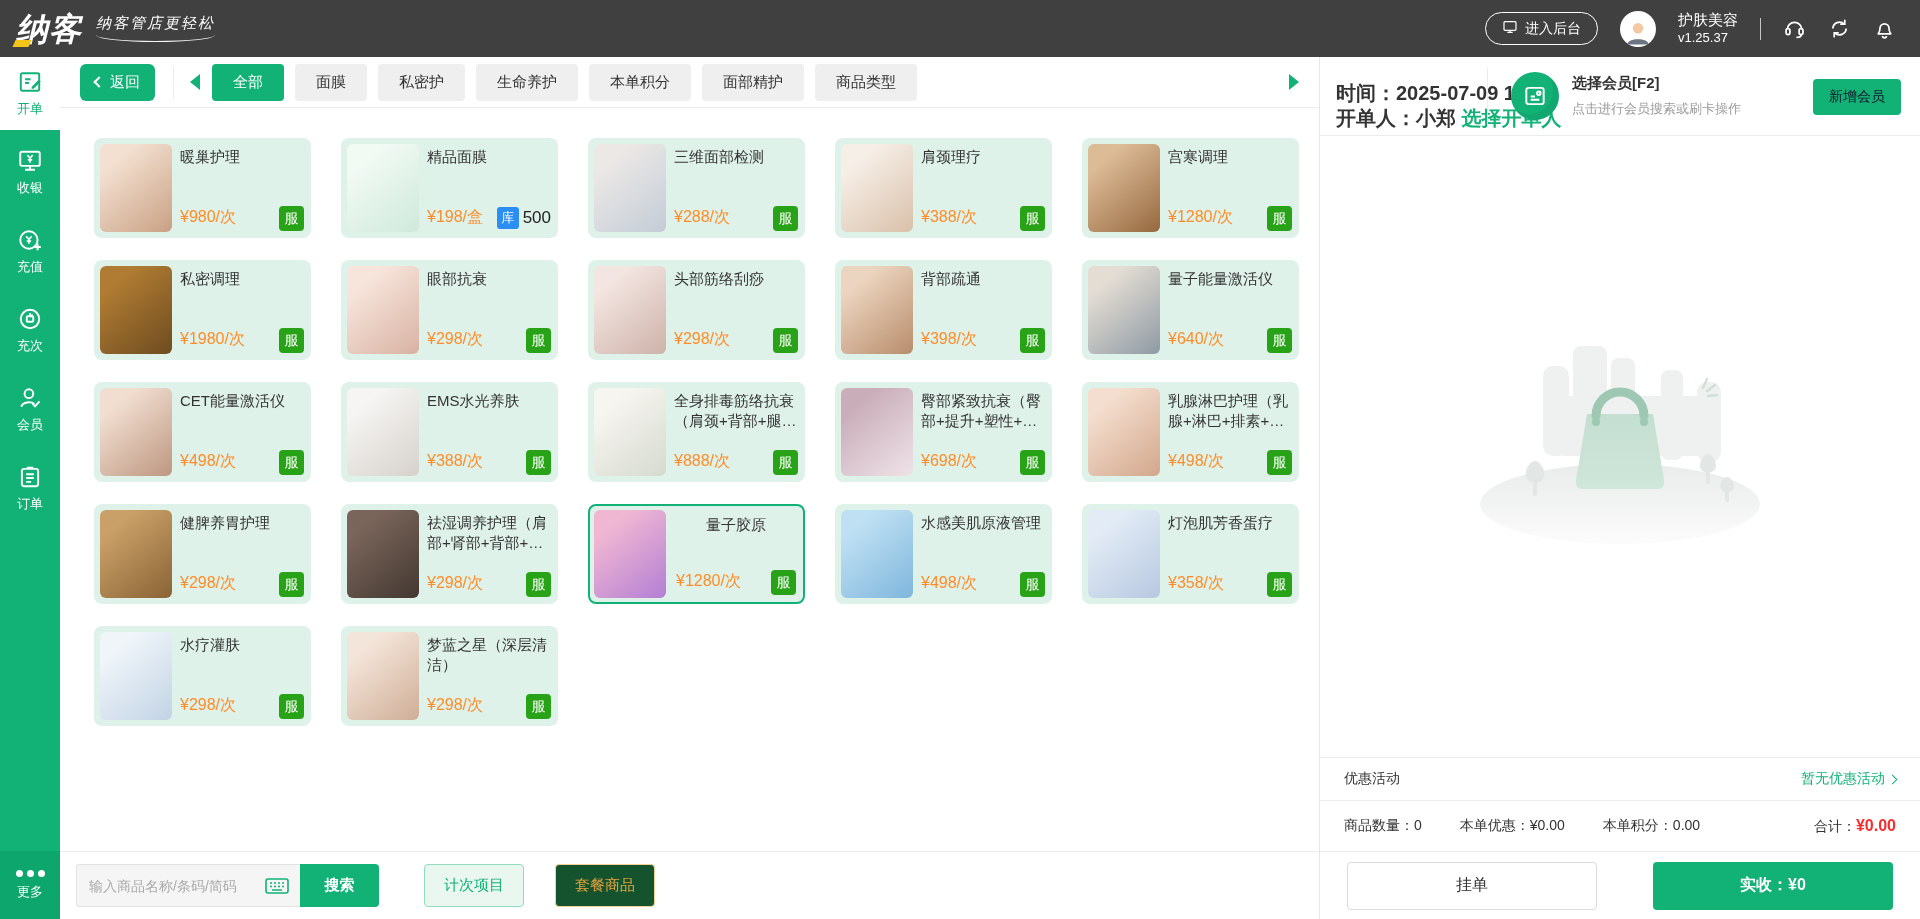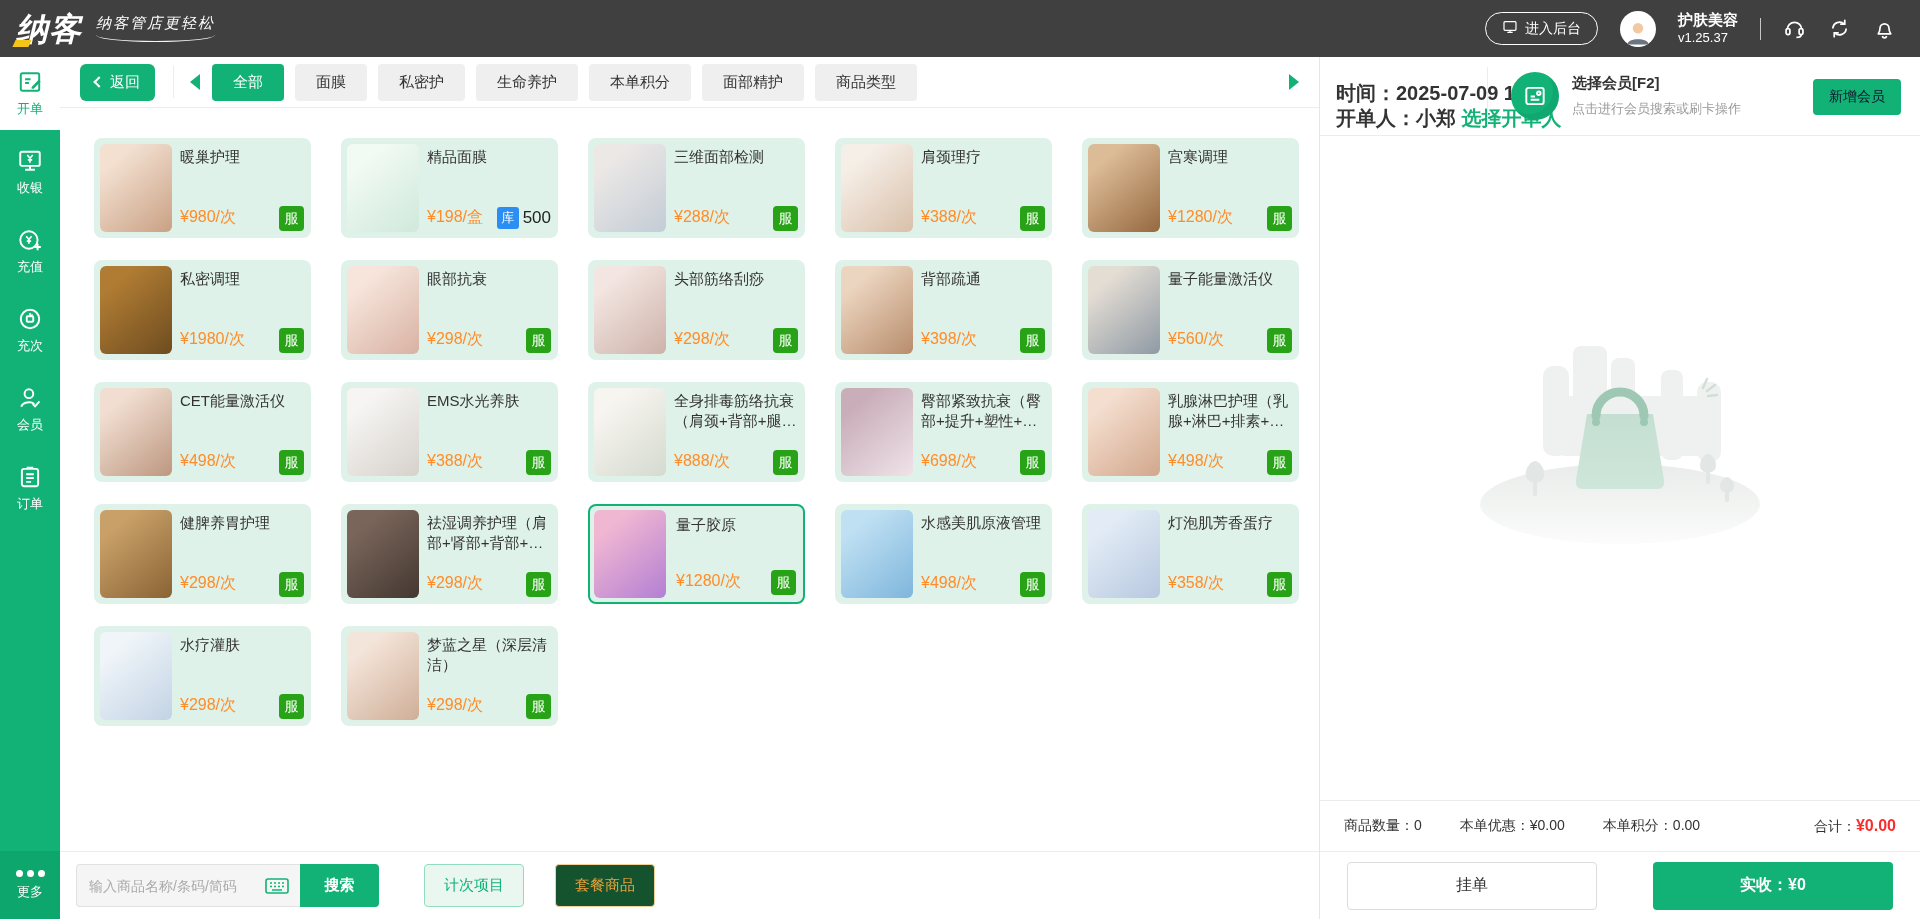--- a/index.html
+++ b/index.html
@@ -23,21 +23,21 @@
   .topbar-right { display:flex; align-items:center; gap:22px; color:#fff; }
   .backend-btn {
     display:flex; align-items:center; gap:7px; background:transparent; color:#fff;
     border:1px solid #fff; border-radius:17px; height:33px; padding:0 16px; font-size:14px; cursor:pointer;
     font-family:inherit;
   }
   .backend-btn svg { width:16px; height:16px; }
   .avatar { width:36px; height:36px; border-radius:50%; background:#fff; overflow:hidden; display:flex; align-items:flex-end; justify-content:center; cursor:pointer; }
   .avatar svg { width:30px; height:30px; }
   .store { line-height:18px; }
-  .store-name { font-size:15px; font-weight:bold; }
+  .store-name { font-size:15px; font-weight:normal; }
   .store-ver { font-size:13px; }
   .tdivider { width:1px; height:22px; background:rgba(255,255,255,.7); }
   .top-ic { width:23px; height:23px; color:#fff; cursor:pointer; }
   .top-ic svg { width:100%; height:100%; }
   
   .sidebar { position:absolute; left:0; top:57px; bottom:0; width:60px; background:#12b277; }
   .side-item { height:73px; margin-bottom:6px; display:flex; flex-direction:column; align-items:center; justify-content:center; gap:5px; color:#fff; cursor:pointer; }
   .side-item.active { background:#fff; color:#12b277; }
   .side-ic { width:26px; height:26px; }
   .side-ic svg { width:26px; height:26px; }
@@ -54,21 +54,21 @@
   .chev-left { width:8px; height:8px; border-left:2px solid #fff; border-bottom:2px solid #fff; transform:rotate(45deg); }
   .vsep { width:1px; height:32px; background:#ececec; margin:0 16px 0 18px; }
   .tri { width:0; height:0; border-top:8px solid transparent; border-bottom:8px solid transparent; cursor:pointer; }
   .tri-l { border-right:10px solid #12b277; margin-right:12px; }
   .tri-r { border-left:10px solid #12b277; margin-left:auto; margin-right:6px; }
   .tab { height:37px; padding:0 21px; background:#efefef; color:#333; border:none; border-radius:4px; font-size:15px; margin-right:11px; cursor:pointer; font-family:inherit; }
   .tab.active { background:#12b277; color:#fff; }
   
   .grid { padding:30px 0 0 34px; display:grid; grid-template-columns:repeat(5,217px); column-gap:30px; row-gap:22px; }
   .card { position:relative; height:100px; background:#dff2e9; border-radius:8px; cursor:pointer; }
-  .card.selected { border:2px solid #12b277; }
+  .card.selected { border:2px solid #12b277;text-align:center; }
   .card-img { position:absolute; left:6px; top:6px; width:72px; height:88px; border-radius:6px; background:#fff; }
   .card.selected .card-img { left:4px; top:4px; }
   .card-name { position:absolute; left:86px; top:9px; right:7px; font-size:15px; color:#333; line-height:20px; max-height:40px; overflow:hidden; }
   .card-price { position:absolute; left:86px; bottom:10px; color:#ff8c29; font-size:16px; }
   .badge-svc { position:absolute; right:7px; bottom:7px; width:25px; height:25px; border-radius:4px; background:#28a216; color:#fff; font-size:14px; display:flex; align-items:center; justify-content:center; }
   .stock-wrap { position:absolute; right:7px; bottom:9px; display:flex; align-items:center; gap:4px; }
   .badge-stock { width:22px; height:22px; border-radius:3px; background:#2b8ef3; color:#fff; font-size:13px; display:flex; align-items:center; justify-content:center; }
   .stock-num { font-size:17px; color:#222; }
   
   .searchbar { position:absolute; left:0; right:0; bottom:0; height:68px; border-top:1px solid #ececec; background:#fff; display:flex; align-items:center; padding-left:16px; }
@@ -291,21 +291,21 @@
       <div class="card">
         <div class="card-img" style="background: linear-gradient(140deg, rgb(236, 213, 192) 20%, rgb(184, 141, 108));"></div>
         <div class="card-name">背部疏通</div>
         <div class="card-price">¥398/次</div>
         <span class="badge-svc">服</span>
 
       </div>
       <div class="card">
         <div class="card-img" style="background: linear-gradient(140deg, rgb(228, 221, 212) 20%, rgb(143, 154, 164));"></div>
         <div class="card-name">量子能量激活仪</div>
-        <div class="card-price">¥560/次</div>
+        <div class="card-price">¥640/次</div>
         <span class="badge-svc">服</span>
 
       </div>
       <div class="card">
         <div class="card-img" style="background: linear-gradient(140deg, rgb(241, 222, 209) 20%, rgb(189, 151, 128));"></div>
         <div class="card-name">CET能量激活仪</div>
         <div class="card-price">¥498/次</div>
         <span class="badge-svc">服</span>
 
       </div>
@@ -456,20 +456,27 @@
           <rect x="260" y="154" width="4" height="12" rx="2"></rect>
       </g>
       <path d="M122 78h66l11 66q1.5 9-7.5 9h-73q-9 0-7.5-9z" fill="url(#bagg)"></path>
       <path d="M131 80a24 24 0 0 1 48 0" fill="none" stroke="#9ec8b3" stroke-width="9" stroke-linecap="round"></path>
       <circle cx="131" cy="86" r="4" fill="#9ec8b3"></circle>
       <circle cx="179" cy="86" r="4" fill="#9ec8b3"></circle>
     </svg>
   </div>
 
   <div class="rp-bottom">
+    <div class="promo-row">
+      <span>优惠活动</span>
+      <span class="promo-link">
+          <span>暂无优惠活动</span>
+          <i class="chev-right-sm"></i>
+        </span>
+    </div>
     <div class="totals-row">
       <span class="t-item"><span>商品数量：</span><span>0</span></span>
       <span class="t-item"><span>本单优惠：</span><span>¥0.00</span></span>
       <span class="t-item"><span>本单积分：</span><span>0.00</span></span>
       <span class="t-total"><span>合计：</span><span class="red">¥0.00</span></span>
     </div>
     <div class="rp-footer">
       <button class="hold-btn">挂单</button>
       <button class="pay-btn">实收：¥0</button>
     </div>

